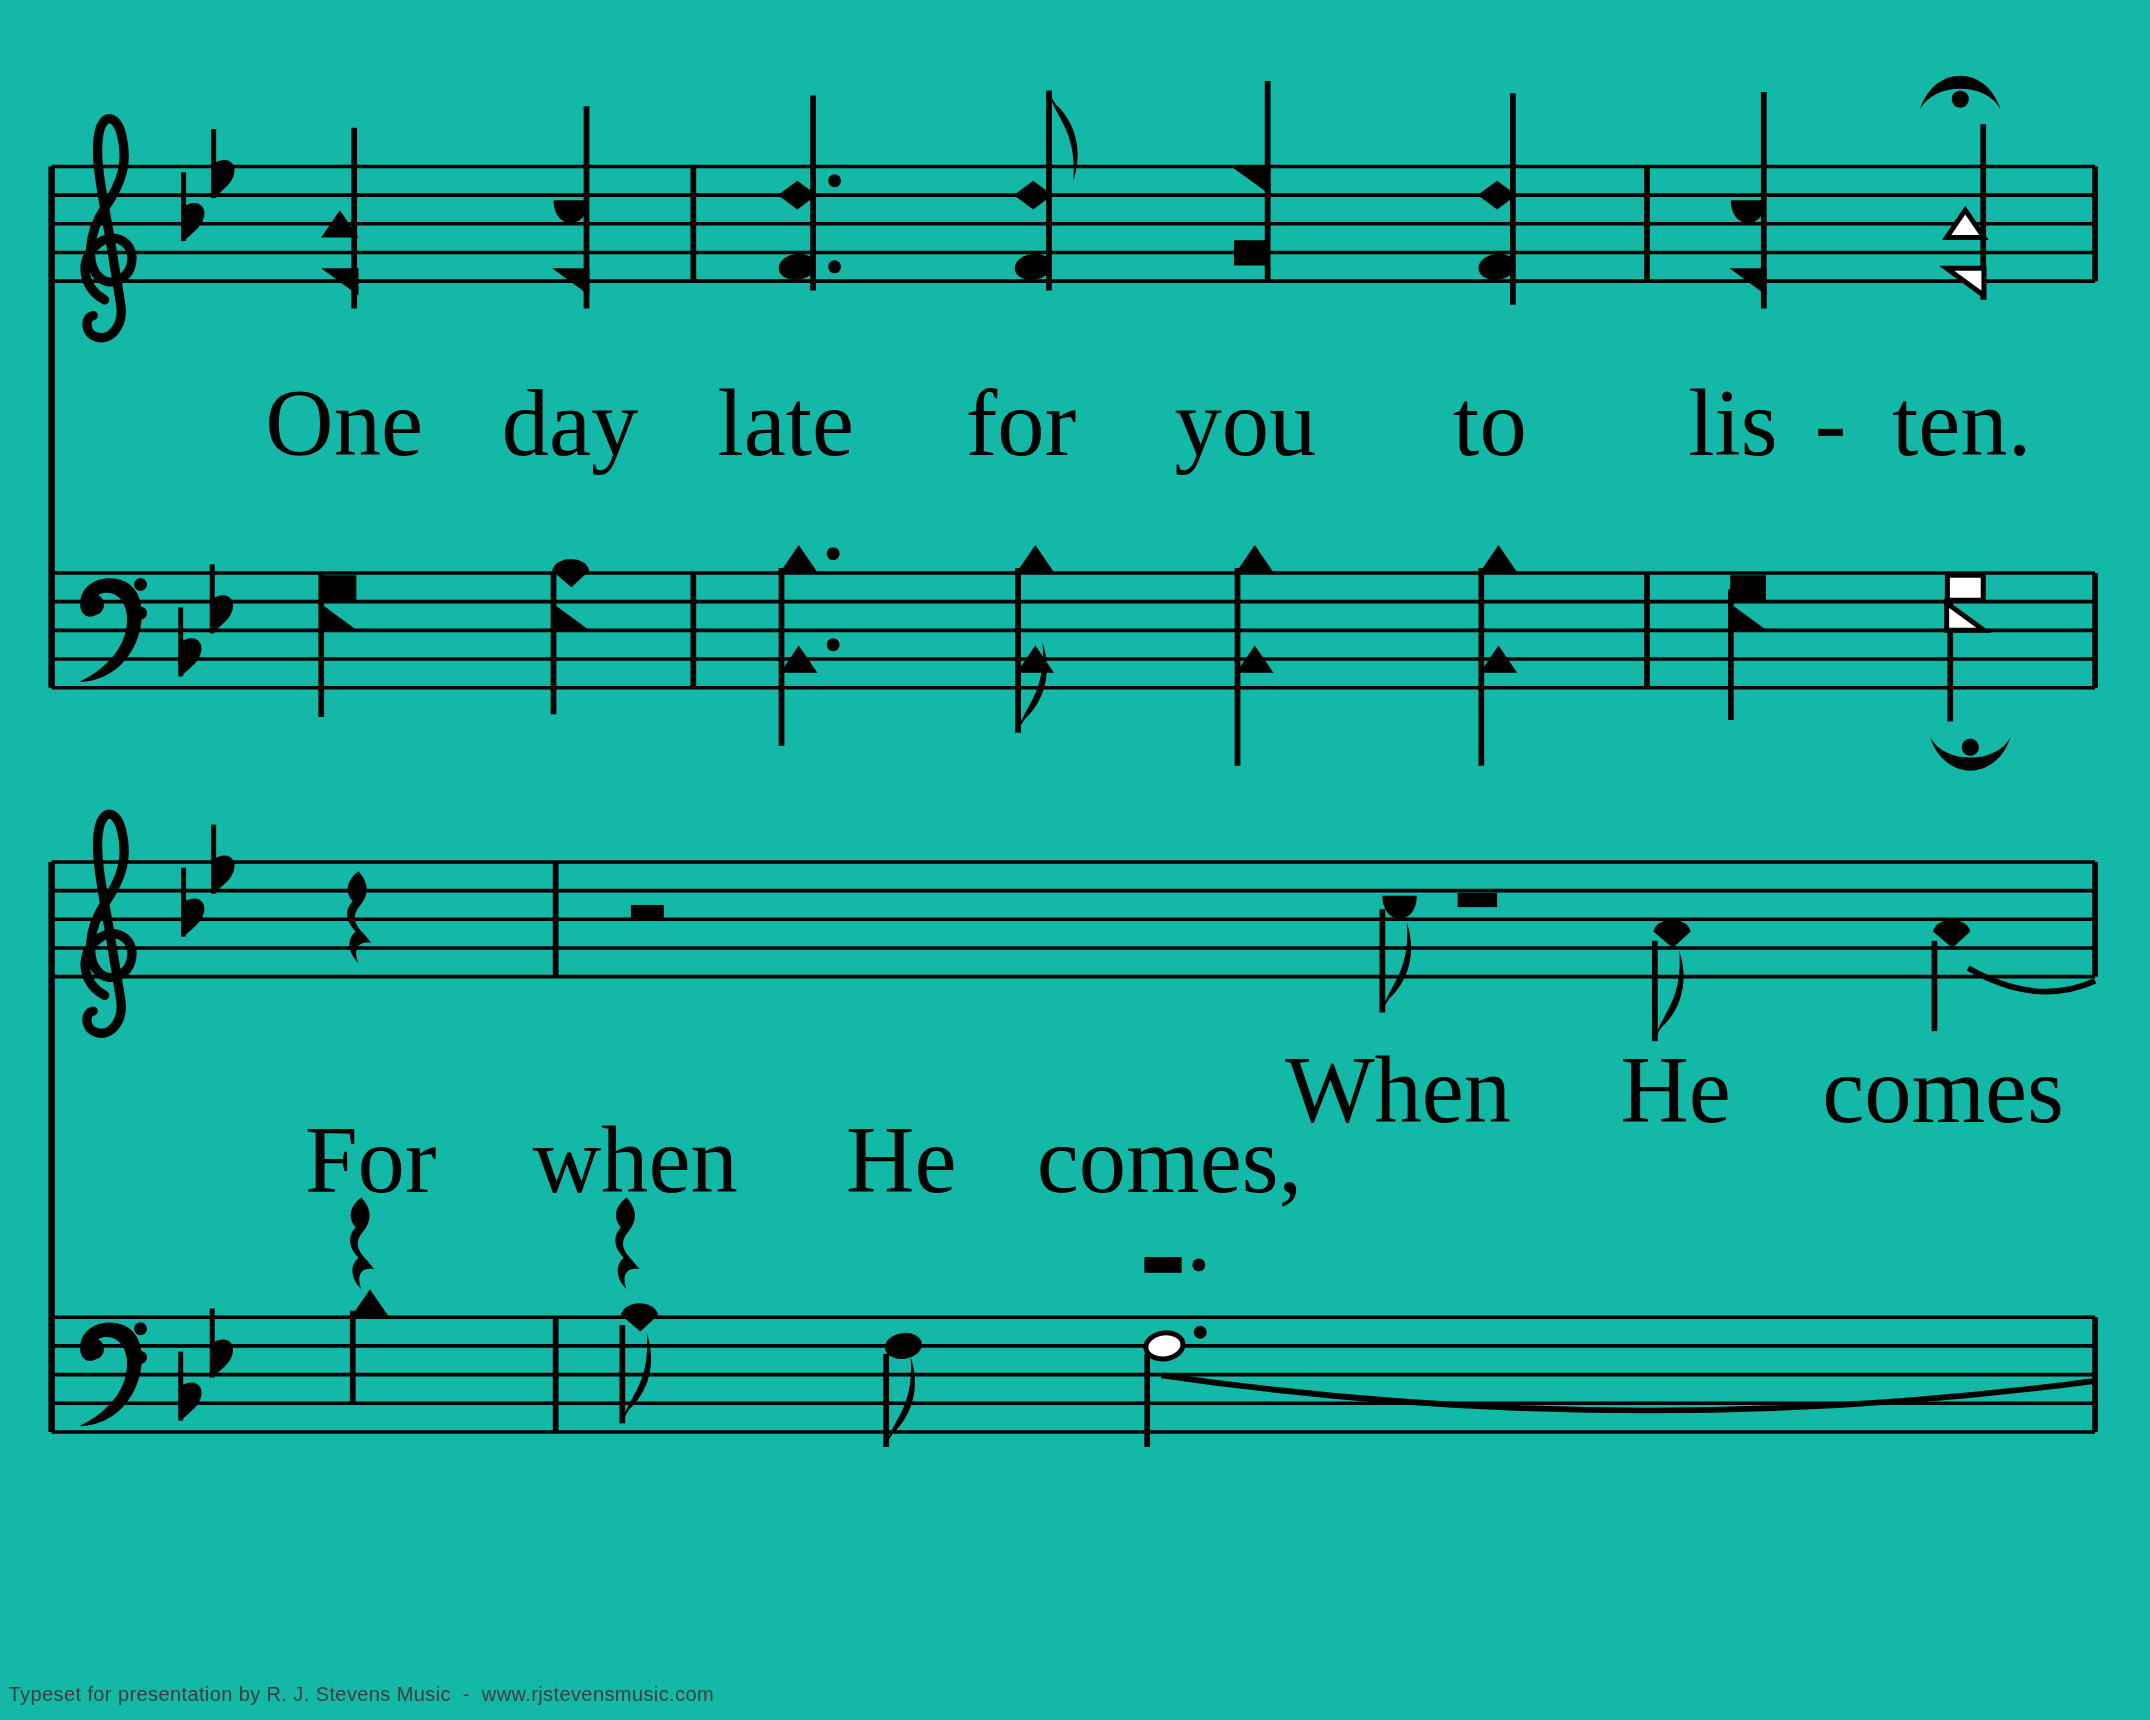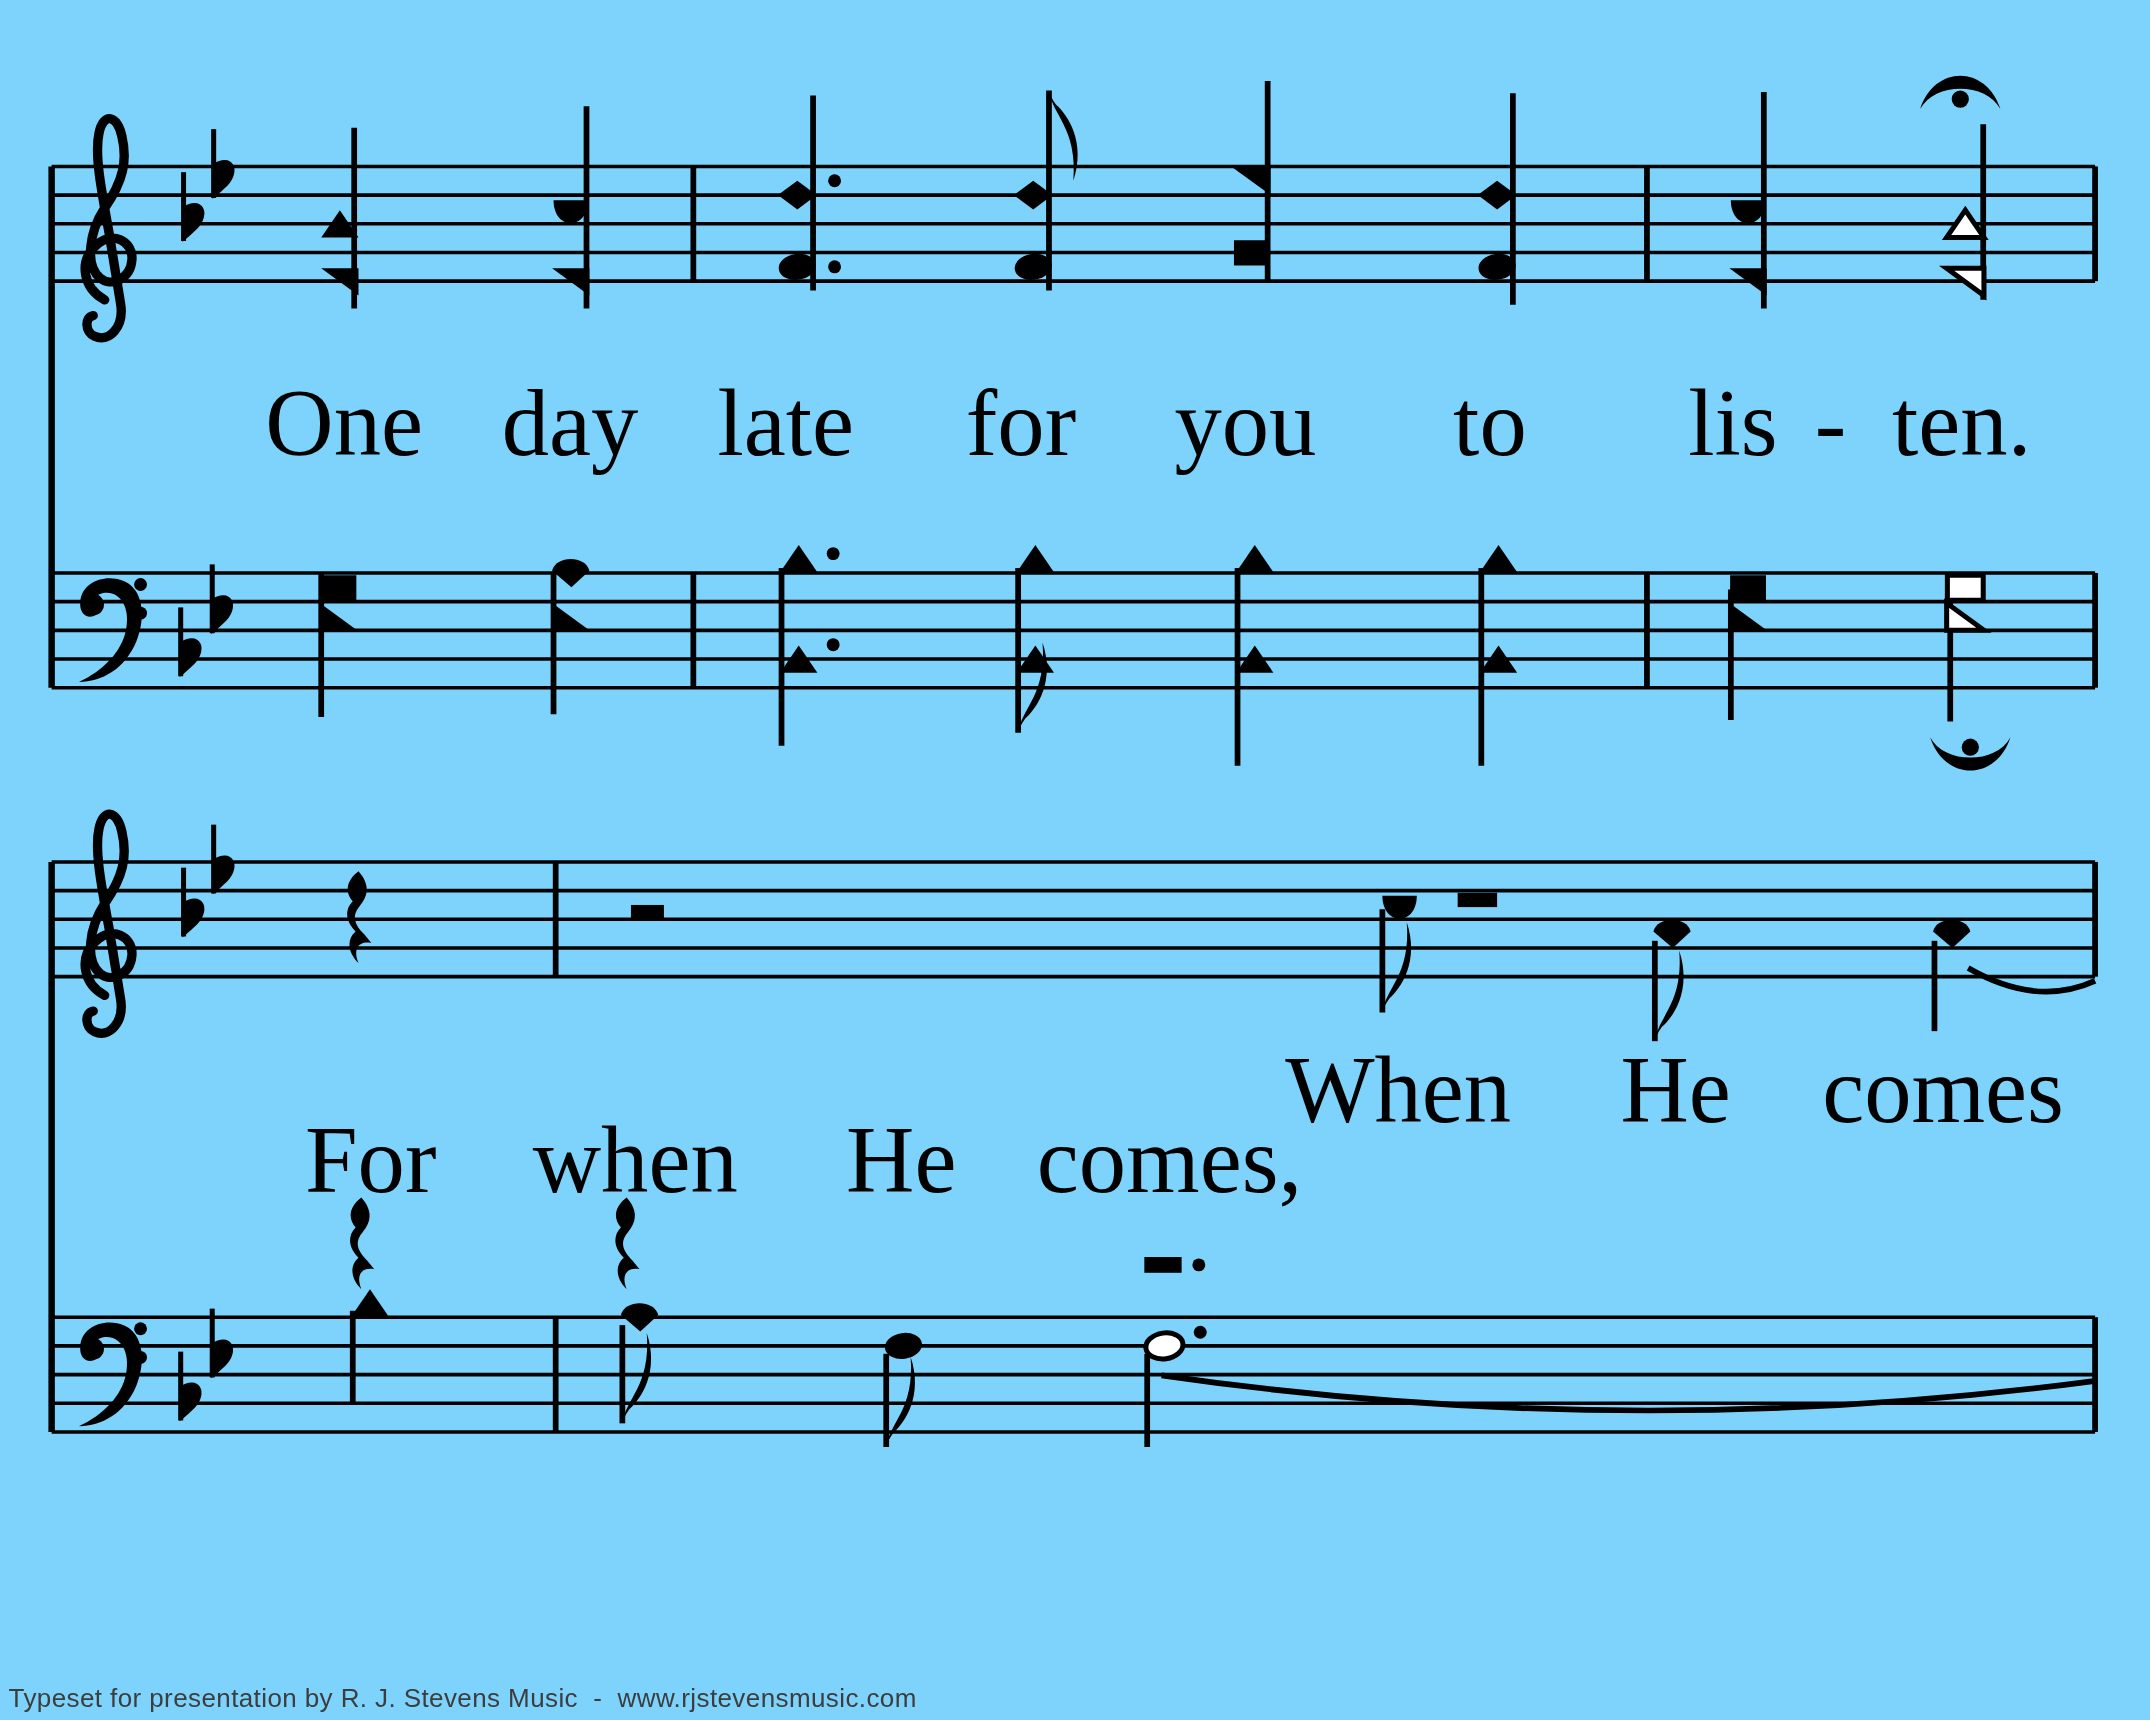--- a/index.html
+++ b/index.html
@@ -1,21 +1,21 @@
 <!DOCTYPE html>
 <html style="font-size:11.5px"><head>
 <meta charset="utf-8">
 <style>
   html,body{margin:0;padding:0;background:#fff;}
-  #page{position:relative;width:2151px;height:1721px;background:#7dd3fc;overflow:hidden;}
+  #page{position:relative;width:2151px;height:1721px;background:#14b8a6;overflow:hidden;}
   #score{position:absolute;left:0;top:0;}
   .footer{
     position:absolute;left:8.6px;top:1683px;
     font-family:"Liberation Sans",sans-serif;
-    font-size:26px;font-weight:400;color:#3d3d3d;letter-spacing:0.4px;
+    font-size:20px;font-weight:400;color:#3d3d3d;letter-spacing:0.4px;
     white-space:pre;
   }
 </style>
 </head>
 <body>
 
 <div id="page">
   <svg id="score" width="2151" height="1721" viewBox="0 0 3000 2400" xmlns="http://www.w3.org/2000/svg">
       <g>
         <line x1="72" y1="232" x2="2922" y2="232" stroke="#000000" stroke-width="5"></line>

